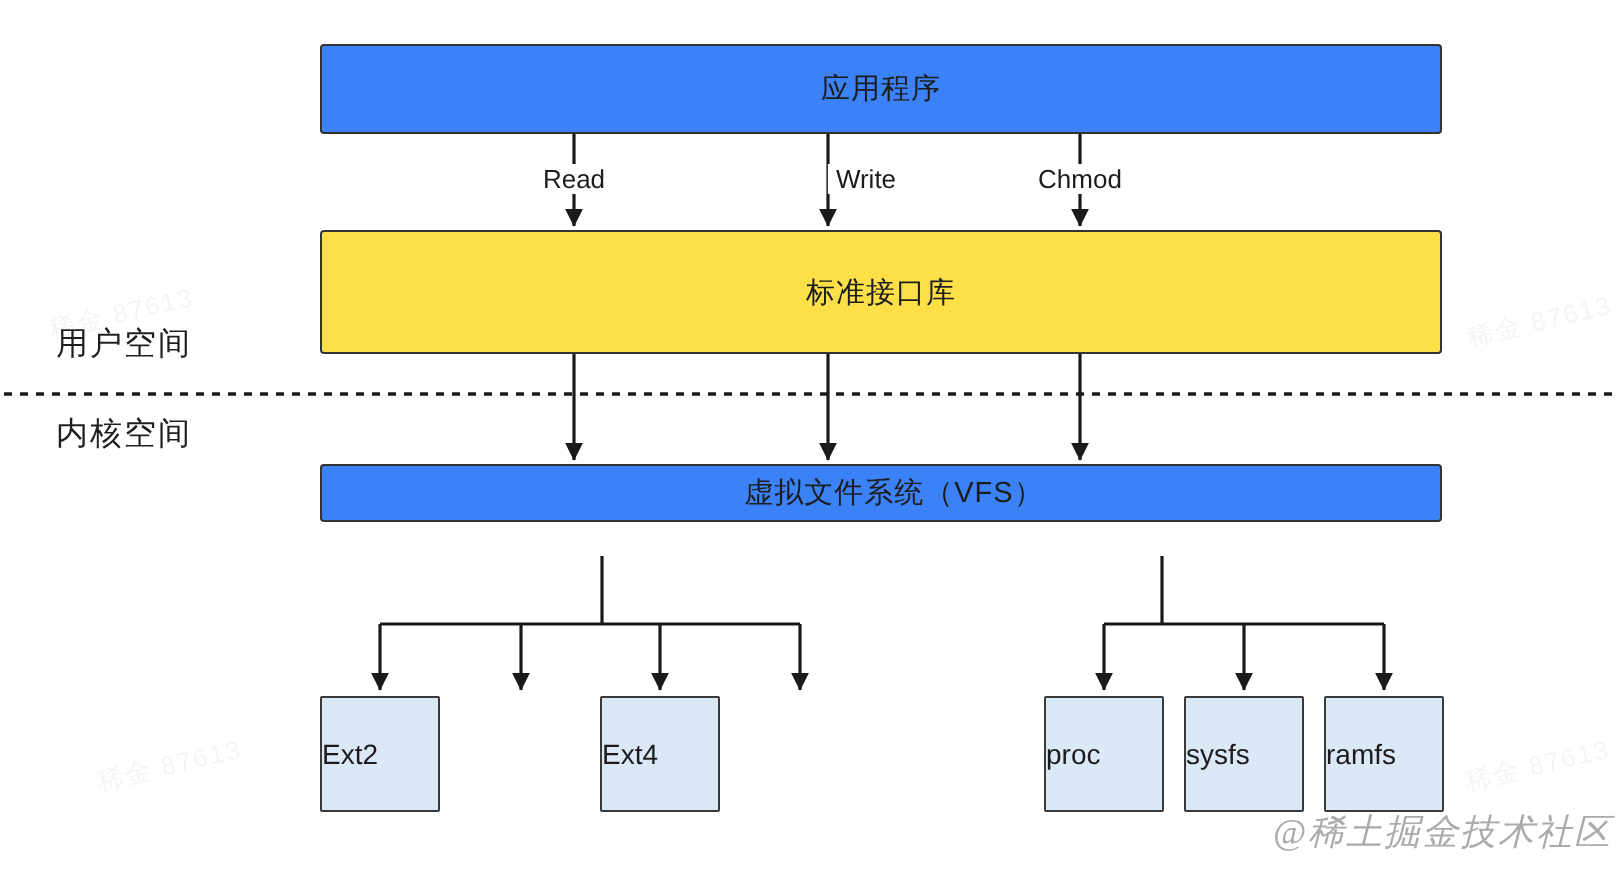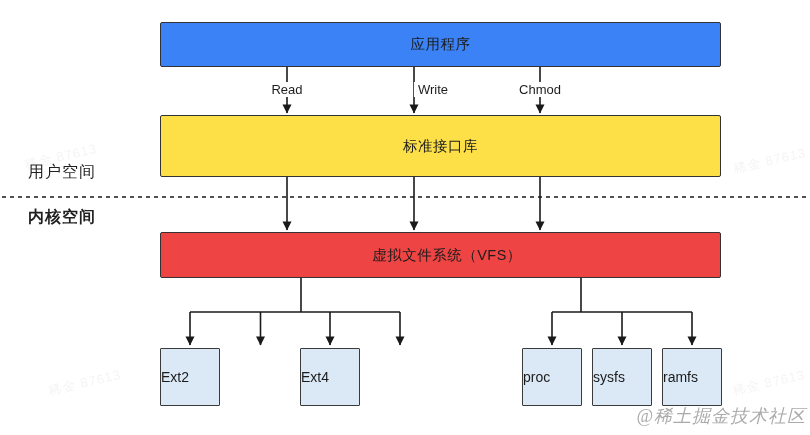--- a/index.html
+++ b/index.html
@@ -9,31 +9,31 @@
   }
   svg.overlay{position:absolute;left:0;top:0;width:810px;height:435px;z-index:1;}
   .box{
     position:absolute;left:160px;width:561px;box-sizing:border-box;
     border:1.6px solid #333333;border-radius:2px;z-index:2;
     display:flex;align-items:center;justify-content:center;
     font-size:14.5px;letter-spacing:.5px;
   }
   .box.green{top:22px;height:45px;background:#3b82f6;}
   .box.blue{top:115px;height:62px;background:#fde047;}
-  .box.purple{top:232px;height:46px;background:#ef4444;padding-left:13px;}
+  .box.purple{top:232px;height:29px;background:#3b82f6;padding-left:13px;}
   .syscall{
     position:absolute;top:82px;transform:translateX(-50%);
     background:#ffffff;padding:0 4px;font-size:13px;z-index:3;line-height:15px;
   }
   .syscall.s0{left:287px;} .syscall.s1{left:414px;margin-left:19px;} .syscall.s2{left:540px;}
   .space-label{
     position:absolute;left:28px;font-size:16px;letter-spacing:1px;z-index:2;color:#1f1f1f;
   }
   .space-label.user{top:162px;}
-  .space-label.kernel{top:207px;font-weight:bold;}
+  .space-label.kernel{top:207px;}
   .fsbox{
     position:absolute;top:348px;width:60px;height:58px;box-sizing:border-box;
     background:#dbe8f6;border:1.5px solid #3a3a3a;border-radius:1px;z-index:2;
     display:flex;align-items:center;justify-content:flex-start;font-size:14px;
   }
   .credit{
     position:absolute;right:4px;top:404px;z-index:4;
     font-family:"Liberation Serif","DejaVu Serif",serif;
     font-size:18px;color:#ababab;letter-spacing:1px;white-space:nowrap;font-style:italic;
   }

